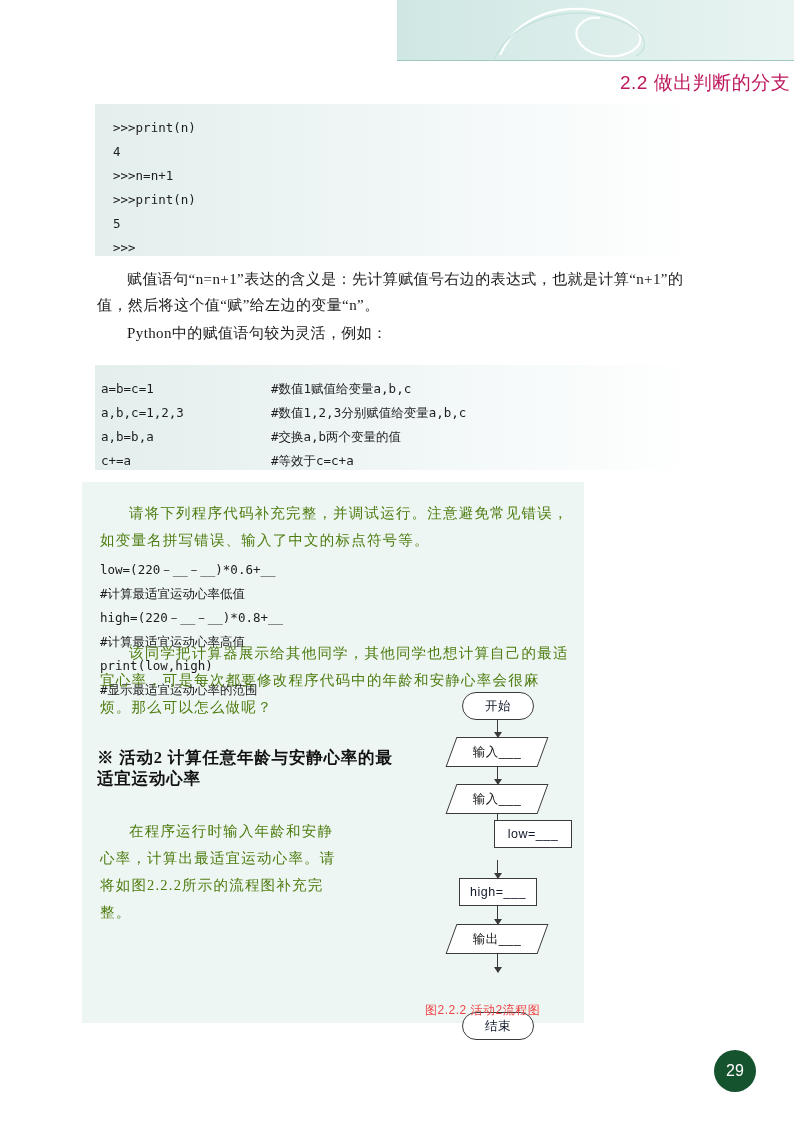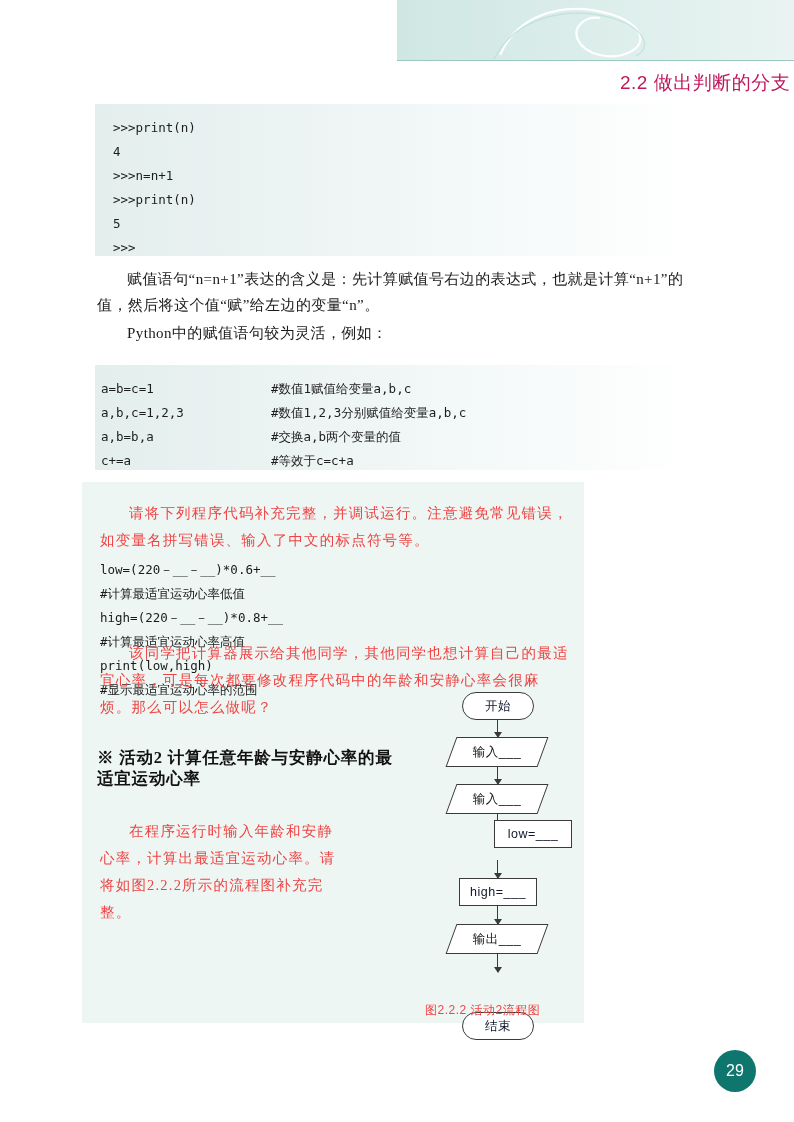--- a/index.html
+++ b/index.html
@@ -103,21 +103,21 @@
     left: 82px;
     top: 482px;
     width: 502px;
     height: 541px;
     background: #eef6f3;
   }
   .panel-para {
     position: absolute;
     font-size: 14.5px;
     line-height: 27px;
-    color: #ef4444;
+    color: #4d7c0f;
     text-indent: 29px;
     letter-spacing: 1.2px;
   }
   #panel-para-1 { left: 100px; top: 500px; width: 470px; }
   #panel-para-2 { left: 100px; top: 640px; width: 470px; }
   #panel-para-3 { left: 100px; top: 818px; width: 245px; text-indent: 29px; }
 
   .panel-code {
     position: absolute;
     left: 100px;
@@ -216,21 +216,21 @@
   }
 
   
   .page-num {
     position: absolute;
     right: 38px;
     bottom: 30px;
     width: 42px;
     height: 42px;
     border-radius: 50%;
-    background: #0f766e;
+    background: #14532d;
     color: #ffffff;
     font-family: "Liberation Sans", sans-serif;
     font-size: 16px;
     display: flex;
     align-items: center;
     justify-content: center;
   }
 </style>
 </head>
 <body>

